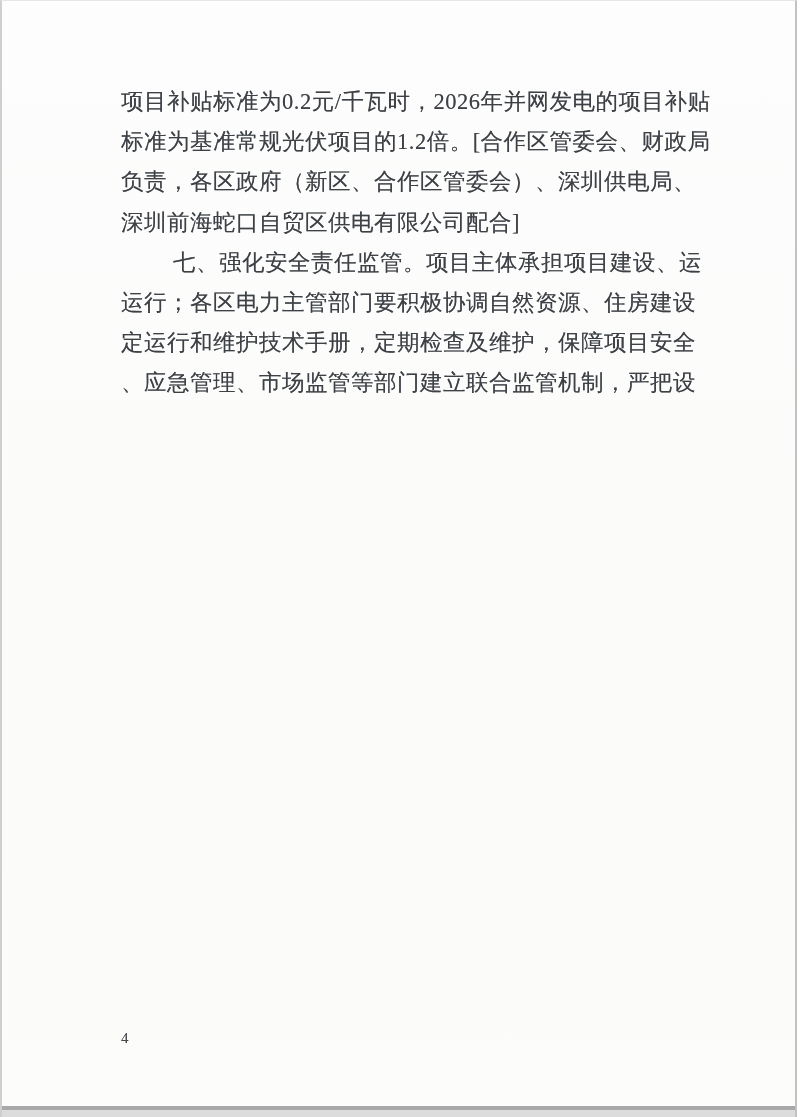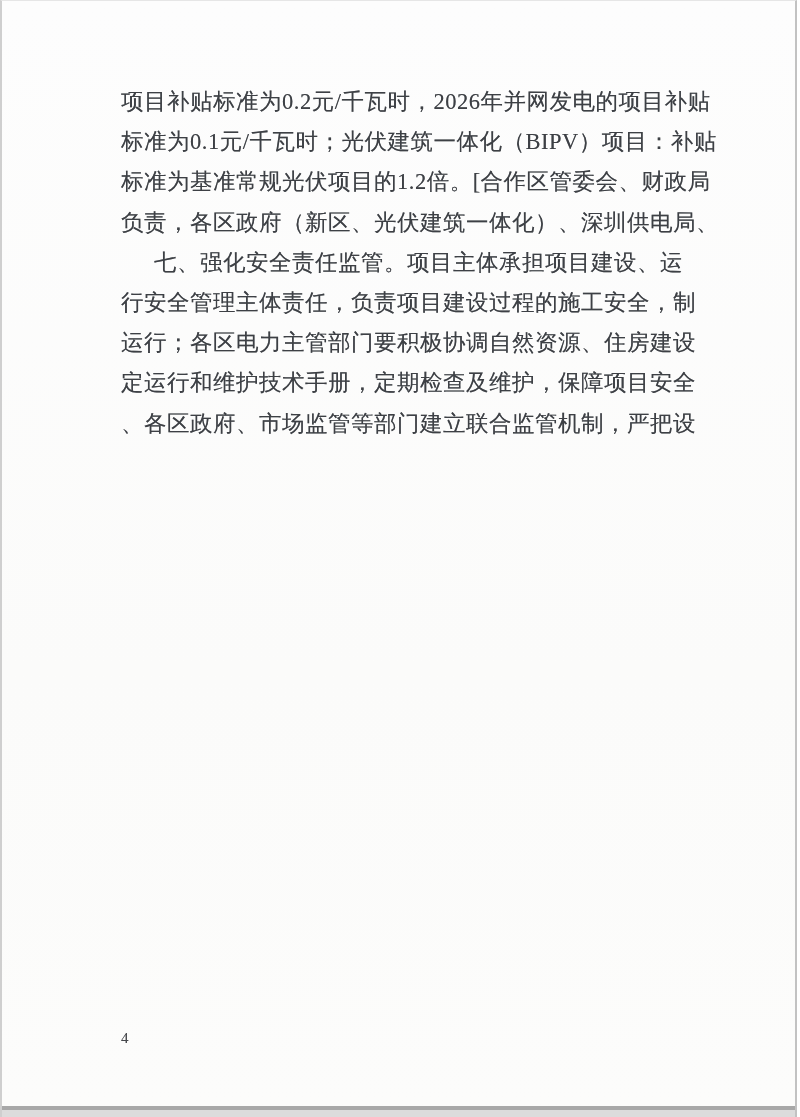--- a/index.html
+++ b/index.html
@@ -47,45 +47,45 @@
     height: 40.2px;
     line-height: 40.2px;
     font-size: 22.5px;
     letter-spacing: 0.5px;
     color: #3d4045;
     white-space: nowrap;
     text-shadow: 0 0 0.6px rgba(70, 72, 78, 0.55);
   }
   .text-line.indent {
     padding-left: 33px;
+    text-align: center;
   }
   .page-number {
     position: absolute;
     left: 119px;
     top: 1028px;
     font-size: 15px;
     line-height: 18px;
     color: #46484c;
     text-shadow: 0 0 0.5px rgba(70, 72, 78, 0.5);
   }
 </style>
 </head>
 <body>
 
 <div class="scan-page">
 
   <div class="text-block">
     <div class="text-line">项目补贴标准为0.2元/千瓦时，2026年并网发电的项目补贴</div>
-    <div class="text-line">标准为0.1元/千瓦时；光伏建筑一体化（BIPV）项目：补贴</div>
     <div class="text-line">标准为基准常规光伏项目的1.2倍。[合作区管委会、财政局</div>
-    <div class="text-line">负责，各区政府（新区、光伏建筑一体化）、深圳供电局、</div>
+    <div class="text-line">负责，各区政府（新区、合作区管委会）、深圳供电局、</div>
+    <div class="text-line">深圳前海蛇口自贸区供电有限公司配合]</div>
     <div class="text-line indent">七、强化安全责任监管。项目主体承担项目建设、运</div>
-    <div class="text-line">行安全管理主体责任，负责项目建设过程的施工安全，制</div>
     <div class="text-line">运行；各区电力主管部门要积极协调自然资源、住房建设</div>
     <div class="text-line">定运行和维护技术手册，定期检查及维护，保障项目安全</div>
-    <div class="text-line">、各区政府、市场监管等部门建立联合监管机制，严把设</div>
+    <div class="text-line">、应急管理、市场监管等部门建立联合监管机制，严把设</div>
   </div>
 
   <div class="page-number">4</div>
 
   <div class="scan-bottom-shade"></div>
   <div class="scan-bottom-strip"></div>
 </div>
 
 </body></html>

